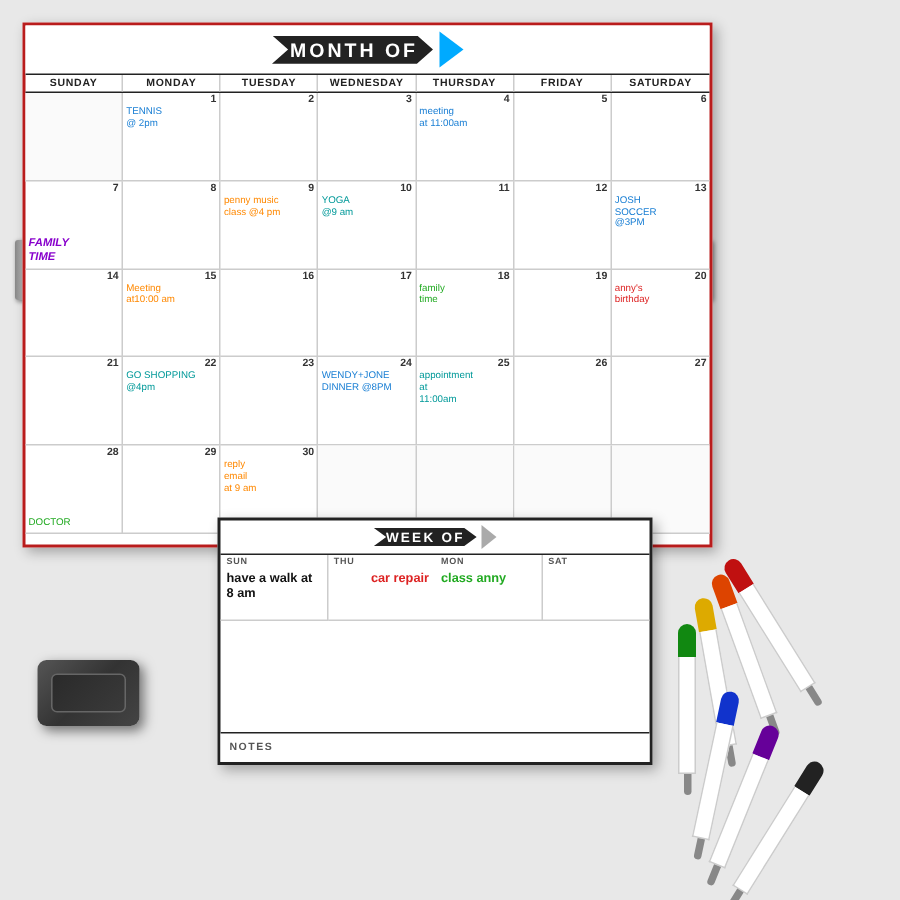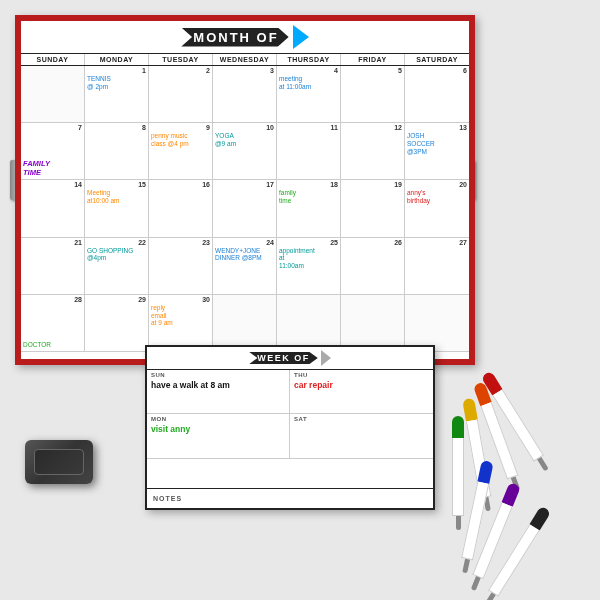--- a/index.html
+++ b/index.html
@@ -20,21 +20,21 @@
     }
 
     
     .main-calendar {
       position: absolute;
       top: 5px;
       left: 5px;
       width: 460px;
       height: 350px;
       background: white;
-      border: 6px solid #b91c1c;
+      border: 2px solid #b91c1c;
       box-shadow: 3px 3px 8px rgba(0,0,0,0.3);
     }
     .cal-header {
       display: flex;
       align-items: center;
       justify-content: center;
       padding: 4px 8px;
       background: white;
       border-bottom: 1.5px solid #222;
       gap: 4px;
@@ -142,21 +142,21 @@
     .week-arrow-right {
       display: inline-block;
       width: 0;
       height: 0;
       border-top: 8px solid transparent;
       border-bottom: 8px solid transparent;
       border-left: 10px solid #aaa;
     }
     .week-grid {
       display: grid;
-      grid-template-columns: 1fr 1fr;
+      grid-template-columns: 1fr 1fr 1fr 1fr;
       grid-template-rows: 1fr 1fr 1fr;
       height: calc(100% - 28px);
     }
     .week-cell {
       border-right: 1px solid #ccc;
       border-bottom: 1px solid #ccc;
       padding: 2px 4px;
       position: relative;
     }
     .week-cell:nth-child(2n) { border-right: none; }
@@ -383,25 +383,25 @@
       <span class="week-arrow-shape">WEEK OF</span>
       <span class="week-arrow-right"></span>
     </div>
     <div class="week-grid" id="week-grid">
     <div class="week-cell">
           <span class="week-day-label">SUN</span>
           <div class="week-cell-text" style="color: rgb(17, 17, 17);">have a walk at 8 am</div>
         </div>
         <div class="week-cell">
           <span class="week-day-label">THU</span>
-          <div class="week-cell-text" style="color: rgb(221, 34, 34);">car repair</div>
+          <div class="week-cell-text" style="color: rgb(221, 34, 34); text-align: right;">car repair</div>
         </div>
         <div class="week-cell">
           <span class="week-day-label">MON</span>
-          <div class="week-cell-text" style="color: rgb(34, 170, 34);">visit anny</div>
+          <div class="week-cell-text" style="color: rgb(34, 170, 34);">class anny</div>
         </div>
         <div class="week-cell">
           <span class="week-day-label">SAT</span>
         </div>
       </div>
   <div style="position: absolute; bottom: 0px; left: 0px; width: 100%; height: 20px; border-top: 1.5px solid rgb(34, 34, 34); background: white; display: flex; align-items: center; padding: 2px 6px;">
         <span style="font-size: 7px; font-weight: 700; color: rgb(85, 85, 85); letter-spacing: 1px;">NOTES</span>
       </div>
     </div>
 

